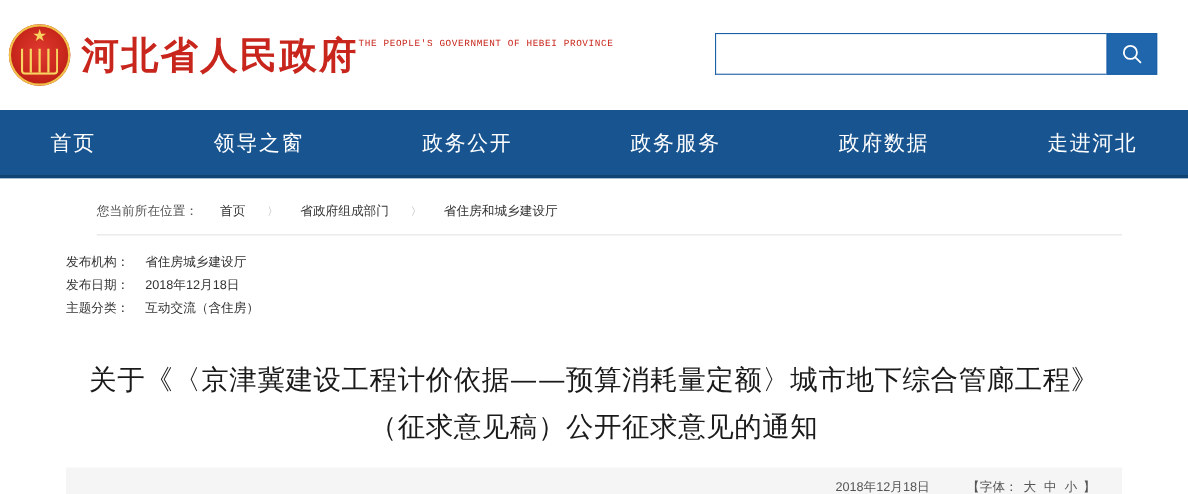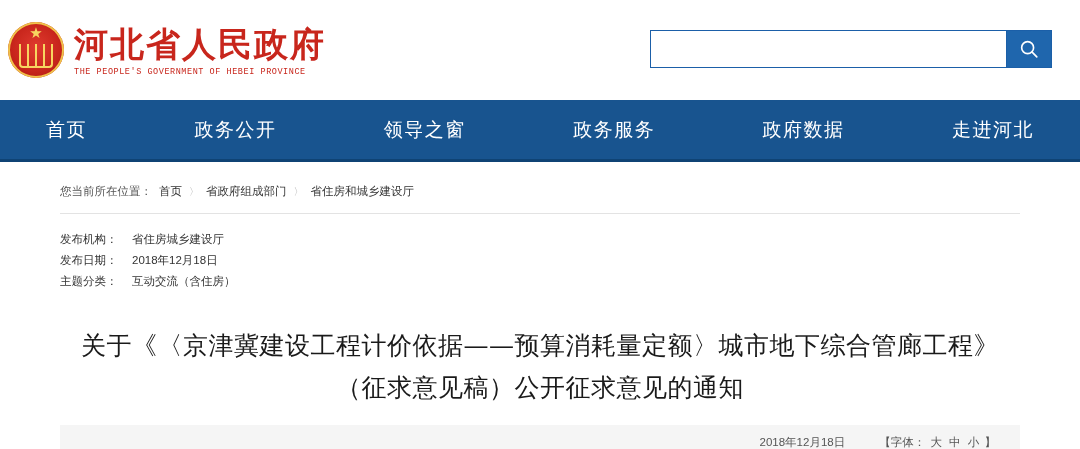--- a/index.html
+++ b/index.html
@@ -59,21 +59,21 @@
     border: 2px solid #f7d560;
     border-top: none;
     border-radius: 0 0 4px 4px;
     background:
       linear-gradient(#f7d560, #f7d560) 6px 0/2px 22px no-repeat,
       linear-gradient(#f7d560, #f7d560) 14px 0/2px 22px no-repeat,
       linear-gradient(#f7d560, #f7d560) 22px 0/2px 22px no-repeat;
   }
   .brand-text {
     display: flex;
-    flex-direction: column;
+    flex-direction: row;
     justify-content: center;
     padding-top: 2px;
   }
   .brand-cn {
     font-family: "DejaVu Serif", "Liberation Serif", serif;
     font-size: 34px;
     font-weight: bold;
     color: #c8261c;
     letter-spacing: 2px;
     line-height: 1.12;
@@ -141,22 +141,23 @@
   
   .content {
     padding: 0 60px;
   }
   .breadcrumb {
     font-size: 11.5px;
     color: #555;
     padding: 22px 0 14px 0;
     display: flex;
     align-items: center;
-    gap: 7px;
+    gap: 20px;
     border-bottom: 1px solid #e3e3e3;
+    margin-left: 28px;
   }
   .breadcrumb .bc-label { color: #555; }
   .breadcrumb .bc-link { color: #333; cursor: pointer; }
   .breadcrumb .bc-sep { color: #aaa; font-size: 10px; }
 
   
   .meta {
     display: flex;
     justify-content: space-between;
     padding: 16px 0 10px 0;
@@ -225,22 +226,22 @@
       <svg width="22" height="22" viewBox="0 0 24 24">
         <circle cx="10.5" cy="10.5" r="6.5" fill="none" stroke="#ffffff" stroke-width="1.8"></circle>
         <line x1="15.4" y1="15.4" x2="20.5" y2="20.5" stroke="#ffffff" stroke-width="1.8" stroke-linecap="round"></line>
       </svg>
     </div>
   </div>
 </div>
 
 <div class="nav">
   <div class="nav-item">首页</div>
+  <div class="nav-item">领导之窗</div>
   <div class="nav-item">政务公开</div>
-  <div class="nav-item">领导之窗</div>
   <div class="nav-item">政务服务</div>
   <div class="nav-item">政府数据</div>
   <div class="nav-item">走进河北</div>
 </div>
 
 <div class="content">
 
   <div class="breadcrumb">
     <span class="bc-label">您当前所在位置：</span>
     <span class="bc-link">首页</span>

